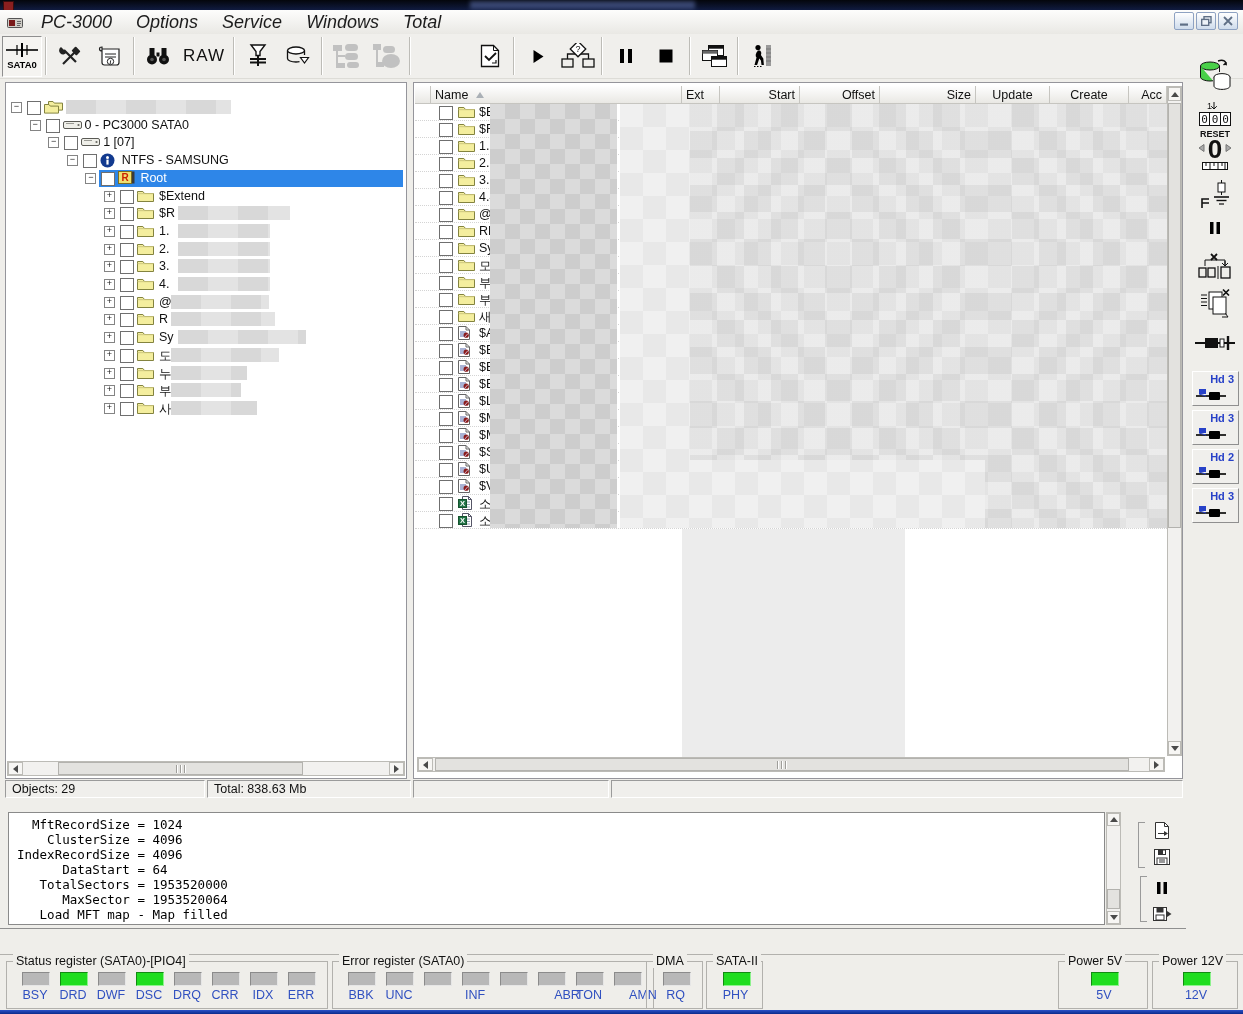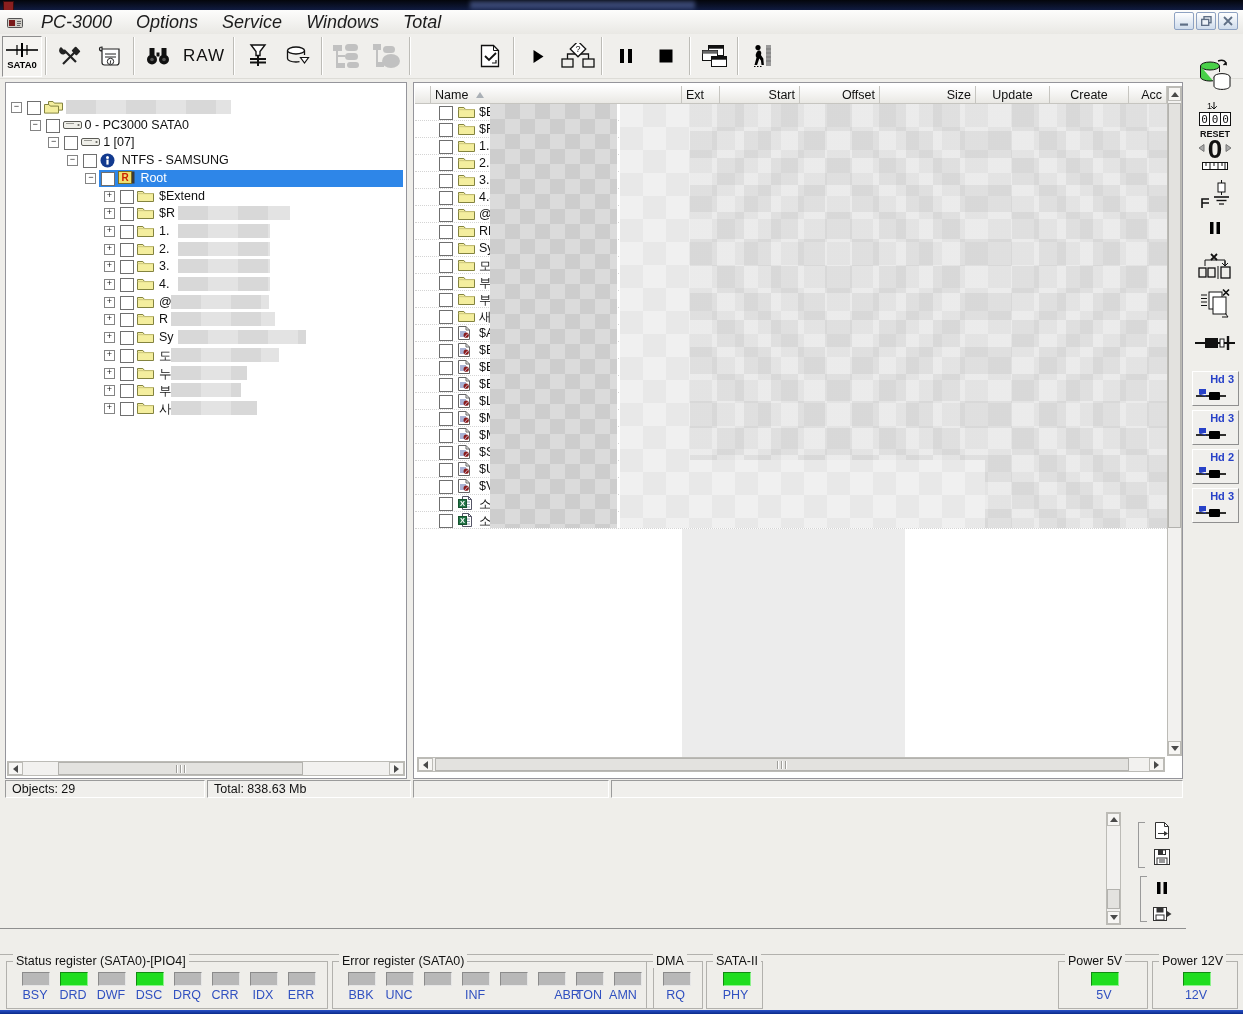--- a/index.html
+++ b/index.html
@@ -951,20 +951,29 @@
     <div class="sb-btn" style="right:0;top:0;width:15px;height:13px;">
         <span class="arr r"></span>
       </div>
   </div>
 
   <div class="scell" style="left:5px;width:200px;">Objects: 29</div>
   <div class="scell" style="left:207px;width:204px;">Total: 838.63 Mb</div>
   <div class="scell" style="left:413px;width:196px;"></div>
   <div class="scell" style="left:611px;width:572px;"></div>
 
+  <div class="abs" id="log-box">
+    <pre id="log-pre">  MftRecordSize = 1024
+    ClusterSize = 4096
+IndexRecordSize = 4096
+      DataStart = 64
+   TotalSectors = 1953520000
+      MaxSector = 1953520064
+   Load MFT map - Map filled</pre>
+  </div>
   <div class="abs sb" style="left:1106px;top:812px;width:15px;height:113px;">
     <div class="sb-btn" style="left:0;top:0;width:13px;height:13px;">
         <span class="arr u"></span>
       </div>
     <div class="sb-thumb" style="left:0;top:76px;width:13px;height:20px;"></div>
     <div class="sb-btn" style="left:0;bottom:0;width:13px;height:13px;">
         <span class="arr d"></span>
       </div>
   </div>
   <div class="abs log-bracket" style="left:1138px;top:822px;height:44px;"></div>
@@ -1003,21 +1012,21 @@
         <div class="led-label" style="left: 46px;">UNC</div>
         <div class="led" style="left: 91px;"></div>
         <div class="led" style="left: 129px;"></div>
         <div class="led-label" style="left: 122px;">INF</div>
         <div class="led" style="left: 167px;"></div>
         <div class="led" style="left: 205px;"></div>
         <div class="led-label" style="left: 214px;">ABR</div>
         <div class="led" style="left: 243px;"></div>
         <div class="led-label" style="left: 236px;">TON</div>
         <div class="led" style="left: 281px;"></div>
-        <div class="led-label" style="left: 270px;">AMN</div>
+        <div class="led-label" style="left: 290px;">AMN</div>
       </div>
       <div class="group" style="left: 646px; width: 57px;">
         <span class="gtitle">DMA</span>
         <div class="led" style="left: 15.5px;"></div>
         <div class="led-label" style="left: 8.5px;">RQ</div>
       </div>
       <div class="group" style="left: 706px; width: 57px;">
         <span class="gtitle">SATA-II</span>
         <div class="led on" style="left: 15.5px;"></div>
         <div class="led-label" style="left: 8.5px;">PHY</div>

